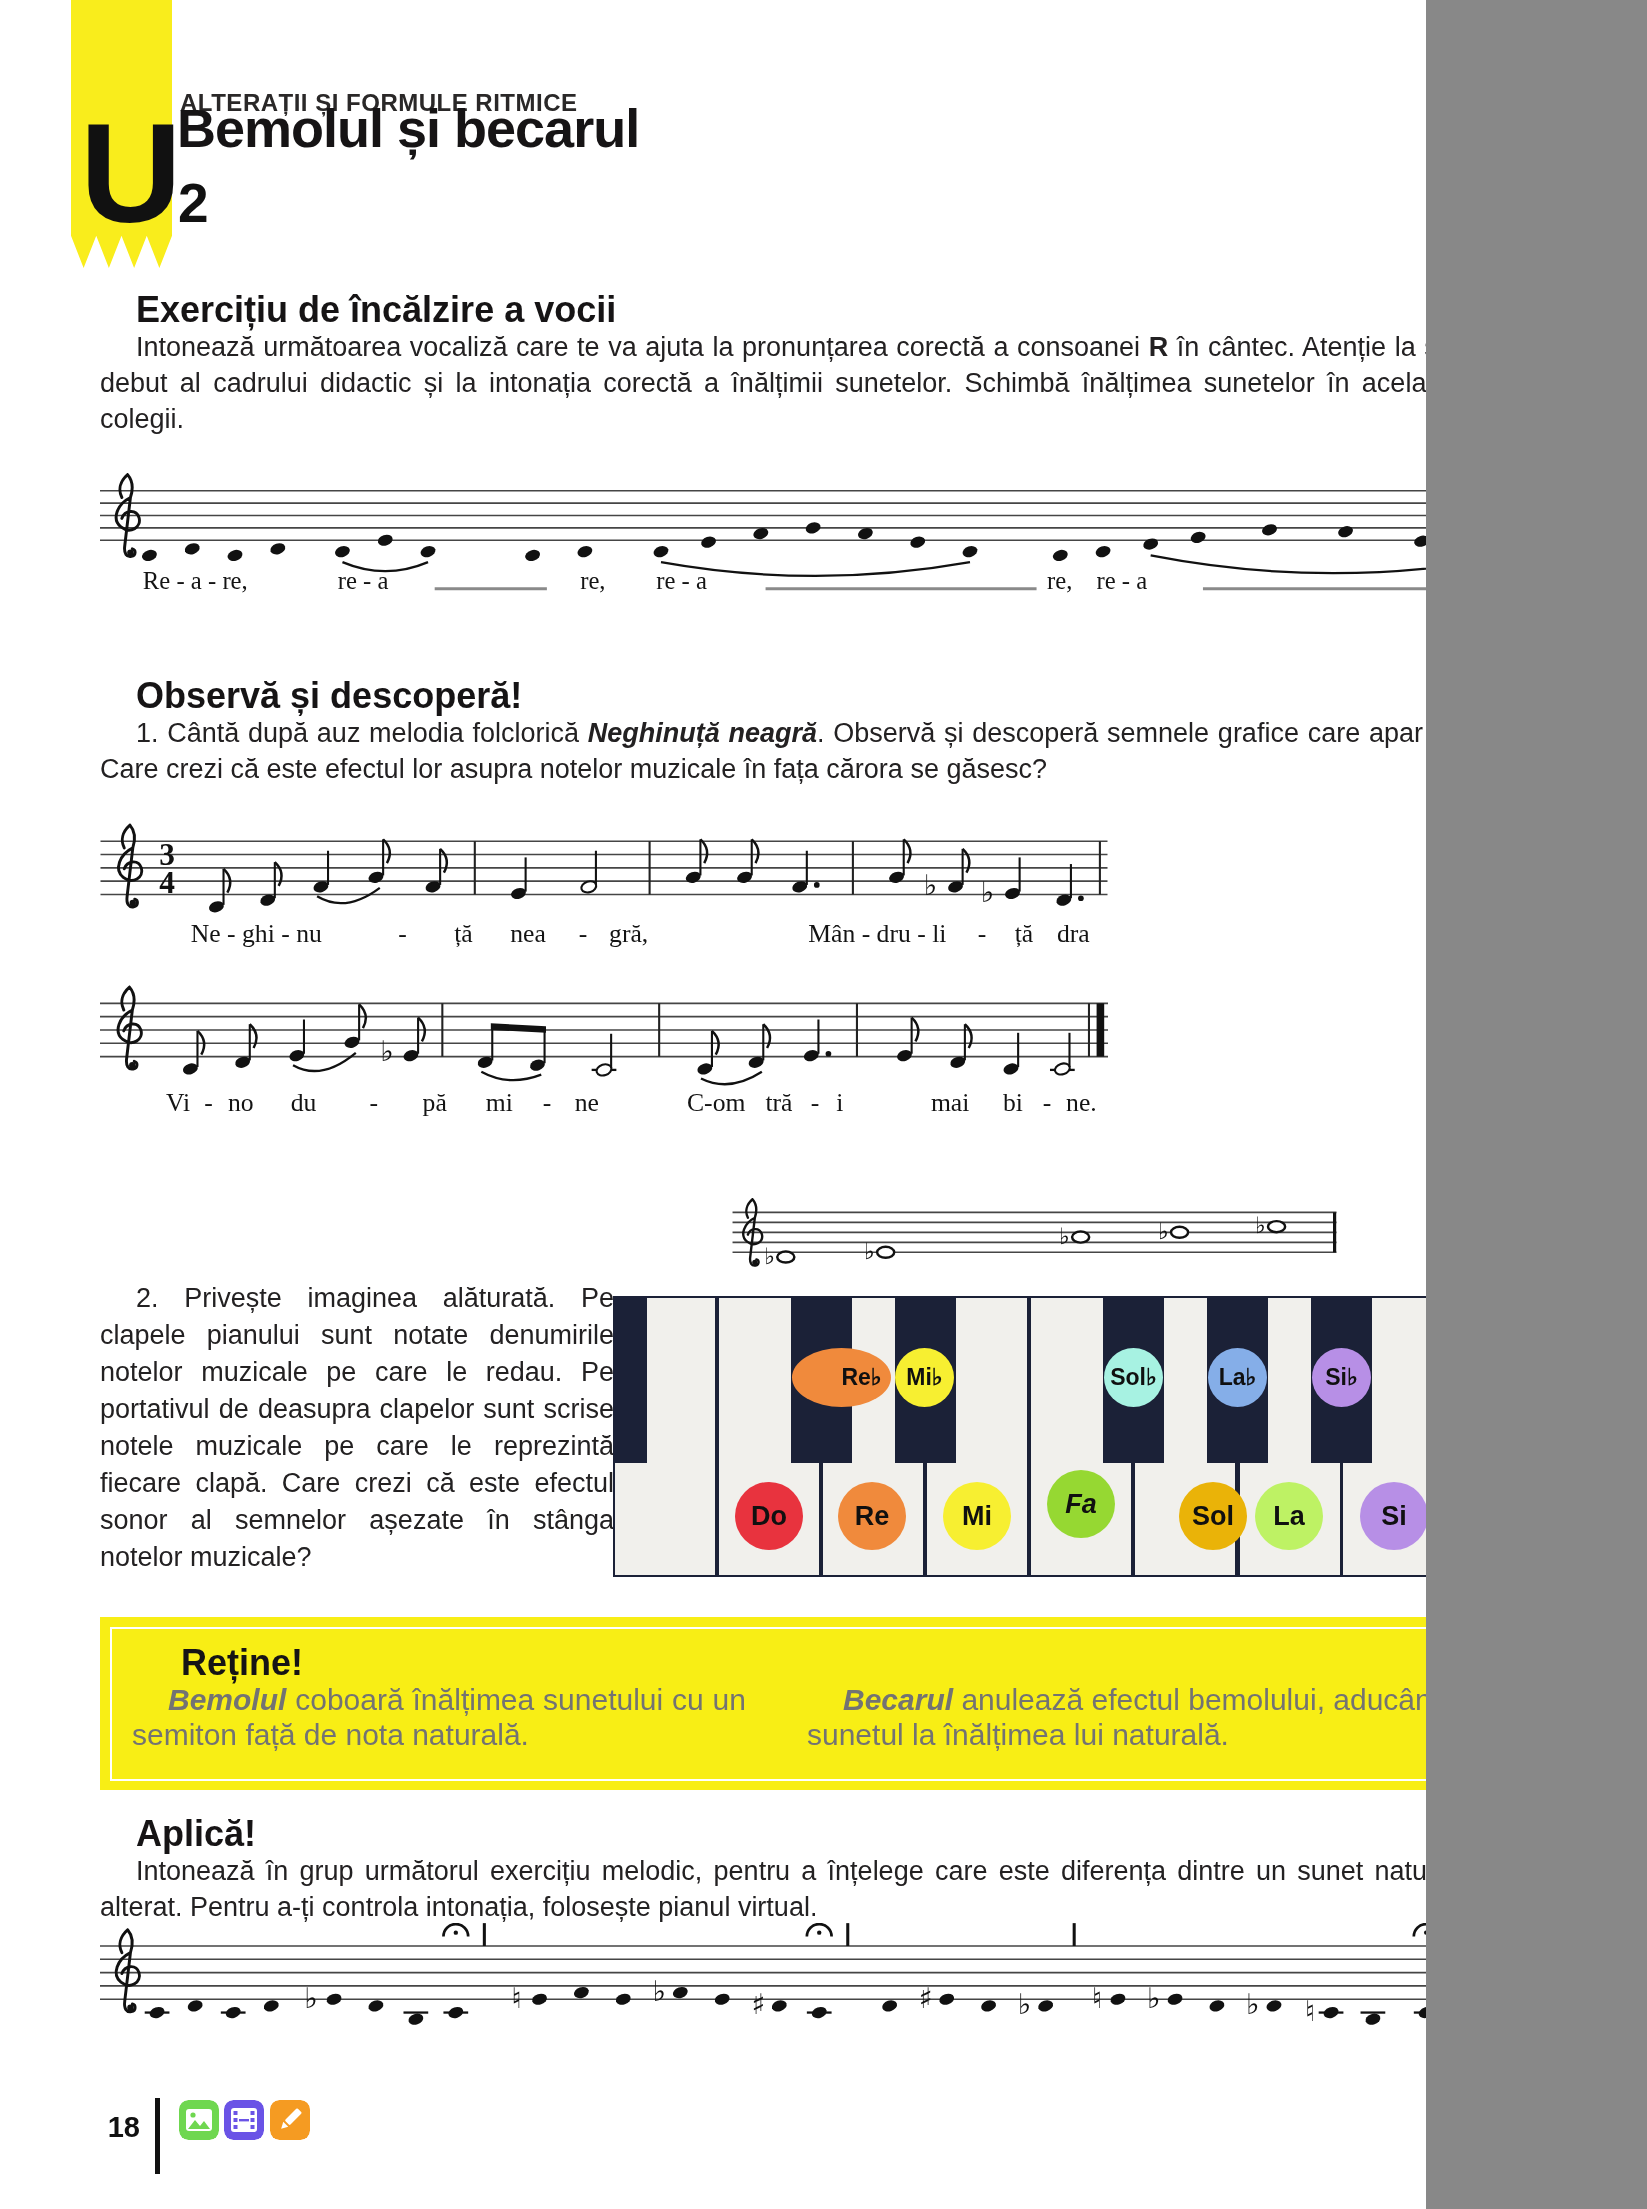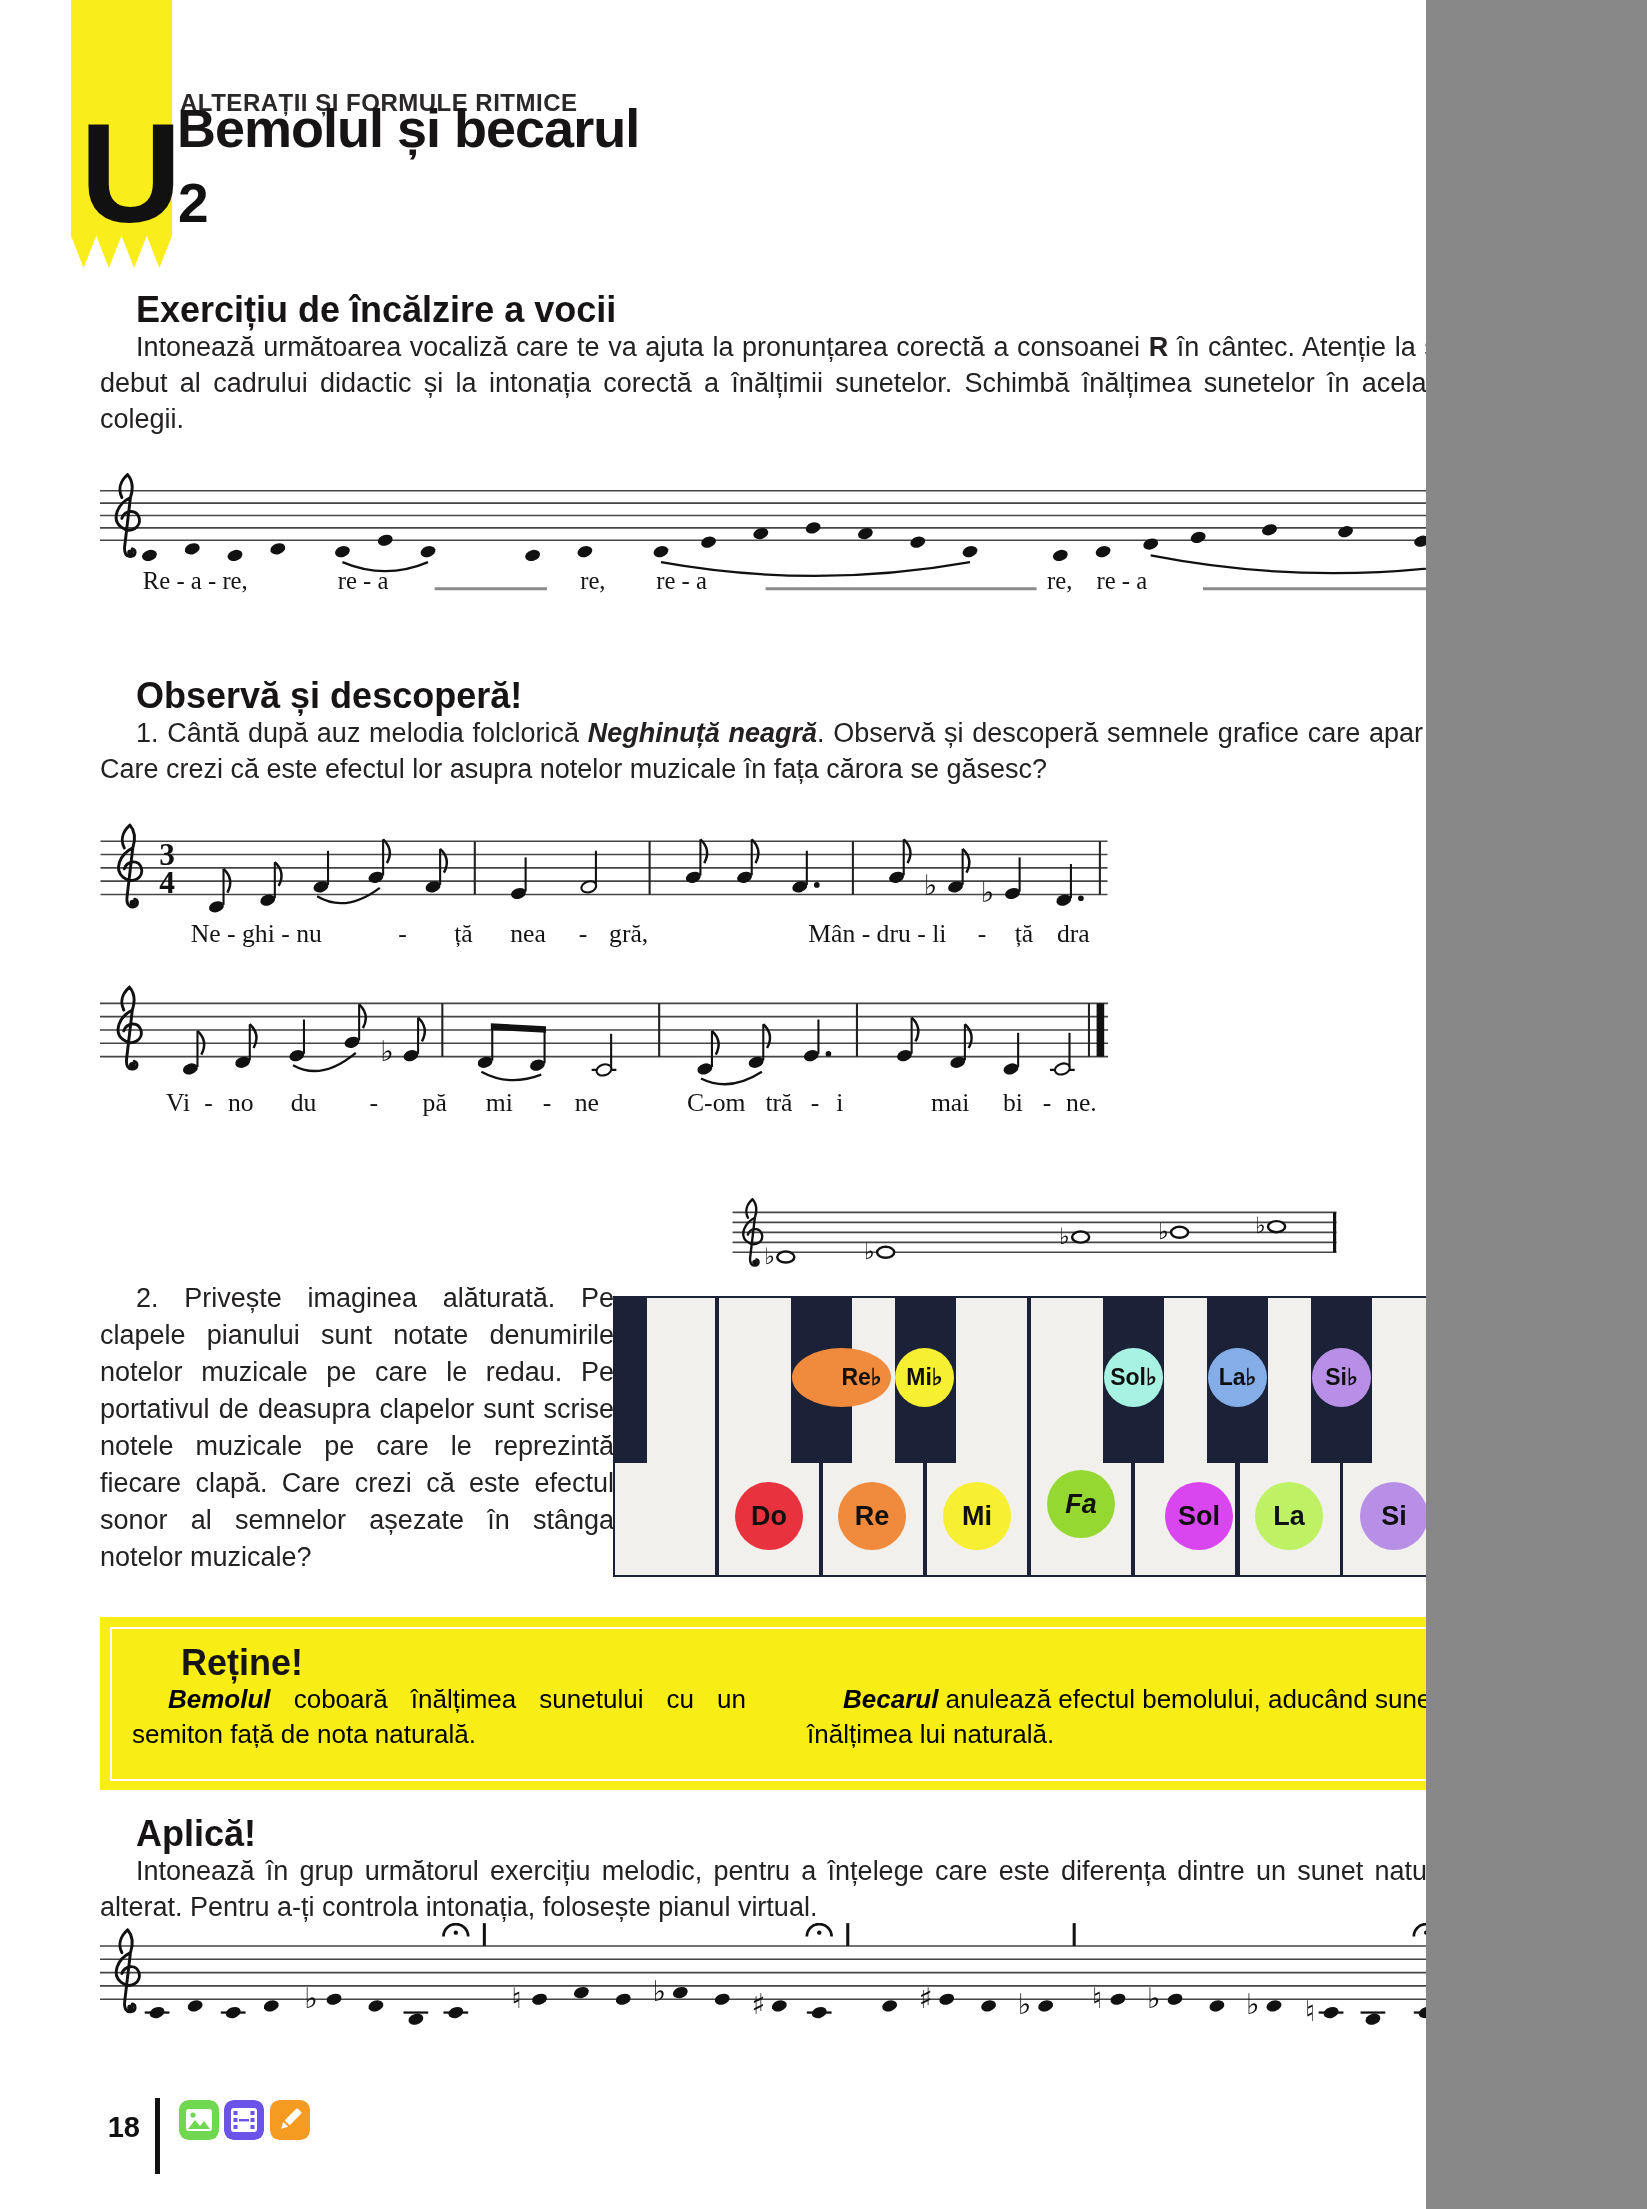--- a/index.html
+++ b/index.html
@@ -36,21 +36,21 @@
   .bk{position:absolute;top:0;height:167px;width:61px;background:#1b2137;}
   .kc{position:absolute;border-radius:50%;display:flex;align-items:center;justify-content:center;
       font-weight:700;color:#101010;}
   .kc.white{width:68px;height:68px;font-size:27px;}
   .kc.black{width:59px;height:59px;font-size:23px;}
   
   .retine{left:100px;top:1617px;width:1450px;height:173px;background:#f8ee15;}
   .retine .inner{position:absolute;left:9.5px;top:9.5px;right:9.5px;bottom:9.5px;border:2.9px solid #ffffff;}
   .retine .h2{position:absolute;left:81px;top:25px;}
   .retine .cols{position:absolute;left:32px;top:65px;width:1379px;display:flex;gap:61px;}
-  .retine p{margin:0;font-size:26px;line-height:35px;text-indent:36px;color:#000000;}
+  .retine p{margin:0;font-size:30px;line-height:35px;text-indent:36px;color:#737373;}
   .retine .bi{font-weight:700;font-style:italic;}
   .colL{width:614px;text-align:justify;}
   .colR{width:704px;}
   
   .pageno{left:91px;top:2111px;width:49px;text-align:right;font-size:29px;font-weight:700;color:#111;}
   .fbar{left:155px;top:2098px;width:4.8px;height:76px;background:#111;}
   .ficon{width:40px;height:40px;border-radius:9.5px;}
 </style>
 </head>
 <body>
@@ -300,21 +300,21 @@
     <div class="bk" style="left:814px;"></div>
     <div class="kc black" style="left: 179px; top: 52px; background: rgb(240, 138, 60); padding-left: 40px;">Re♭</div>
     <div class="kc black" style="left: 282px; top: 52px; background: rgb(247, 239, 49);">Mi♭</div>
     <div class="kc black" style="left: 491px; top: 52px; background: rgb(167, 242, 226);">Sol♭</div>
     <div class="kc black" style="left: 595px; top: 52px; background: rgb(133, 174, 232);">La♭</div>
     <div class="kc black" style="left: 699px; top: 52px; background: rgb(183, 143, 230);">Si♭</div>
     <div class="kc white" style="left: 122px; top: 186px; background: rgb(232, 51, 62);">Do</div>
     <div class="kc white" style="left: 225px; top: 186px; background: rgb(240, 138, 60);">Re</div>
     <div class="kc white" style="left: 330px; top: 186px; background: rgb(247, 239, 49);">Mi</div>
     <div class="kc white" style="left: 434px; top: 174px; background: rgb(150, 216, 50); font-style: italic;">Fa</div>
-    <div class="kc white" style="left: 552px; top: 186px; background: #d946ef;">Sol</div>
+    <div class="kc white" style="left: 566px; top: 186px; background: #eab308;">Sol</div>
     <div class="kc white" style="left: 642px; top: 186px; background: #bef264;">La</div>
     <div class="kc white" style="left: 747px; top: 186px; background: rgb(183, 143, 230);">Si</div>
     <div class="kc white" style="left: 850px; top: 186px; background: rgb(232, 51, 62);">Do</div>
   </div>
 
   <div class="abs retine">
     <div class="inner"></div>
     <div class="h2">Reține!</div>
     <div class="cols">
       <p class="colL"><span class="bi">Bemolul</span><span> coboară înălțimea sunetului cu un semiton față de nota naturală.</span></p>

